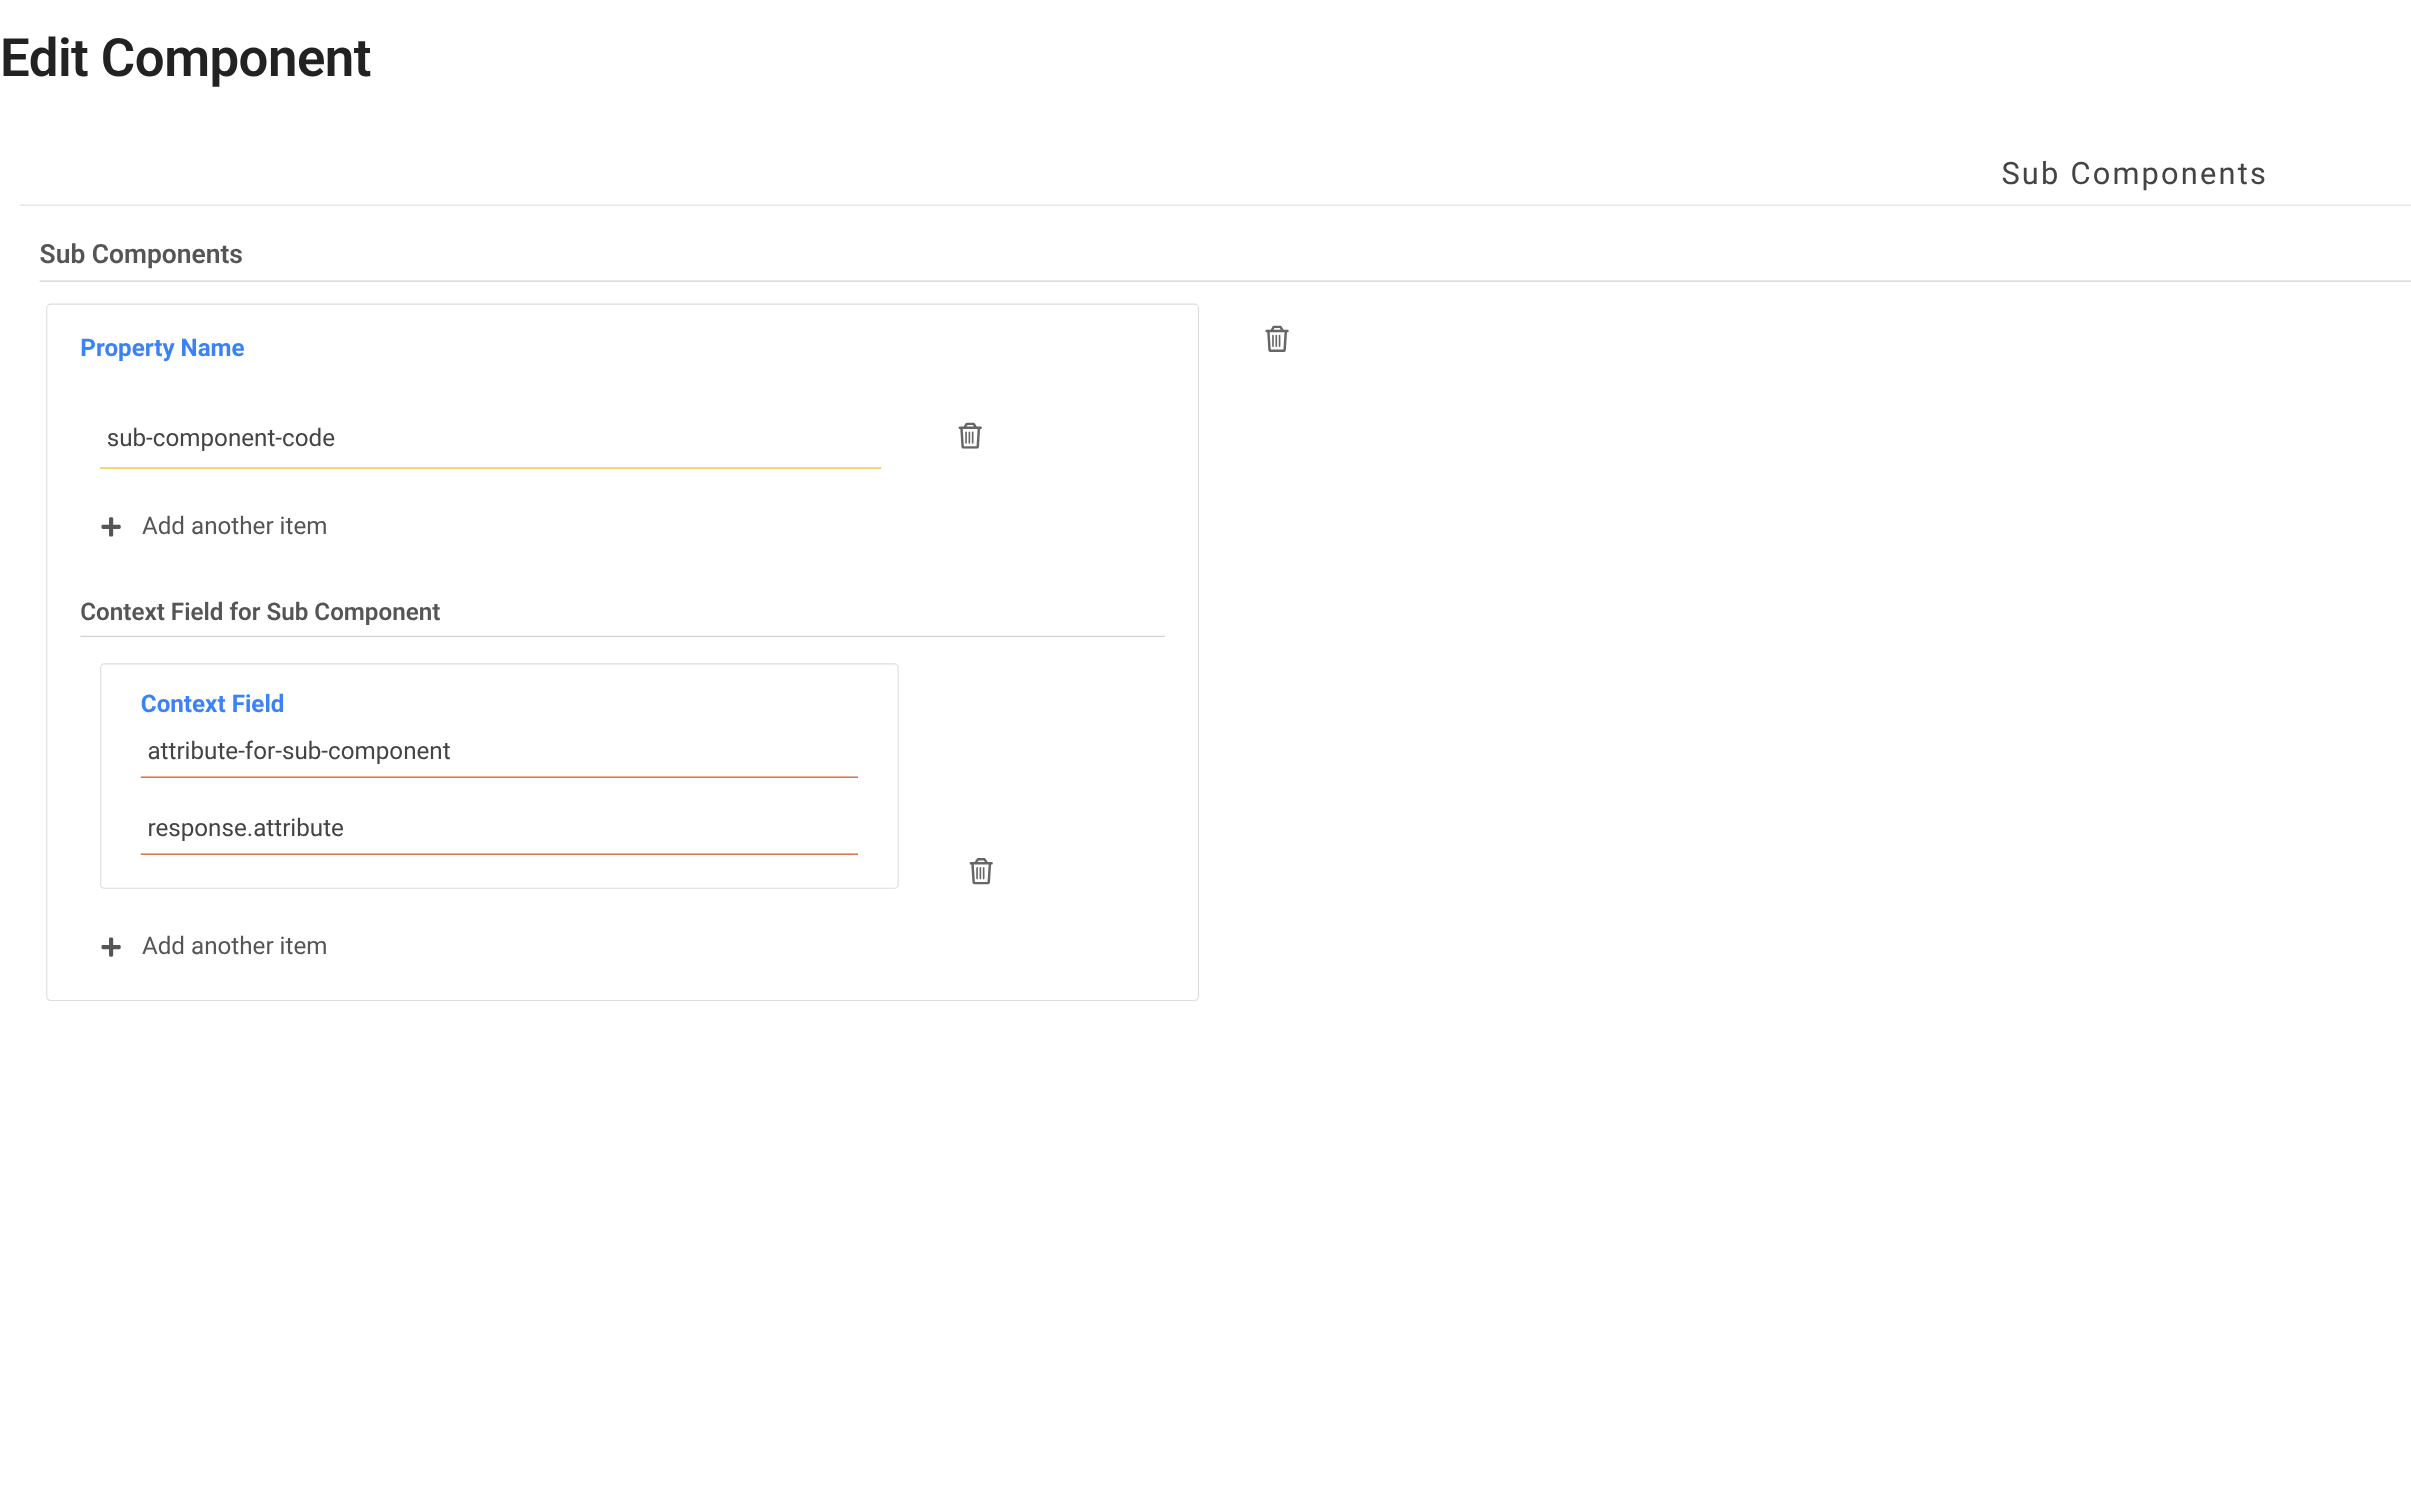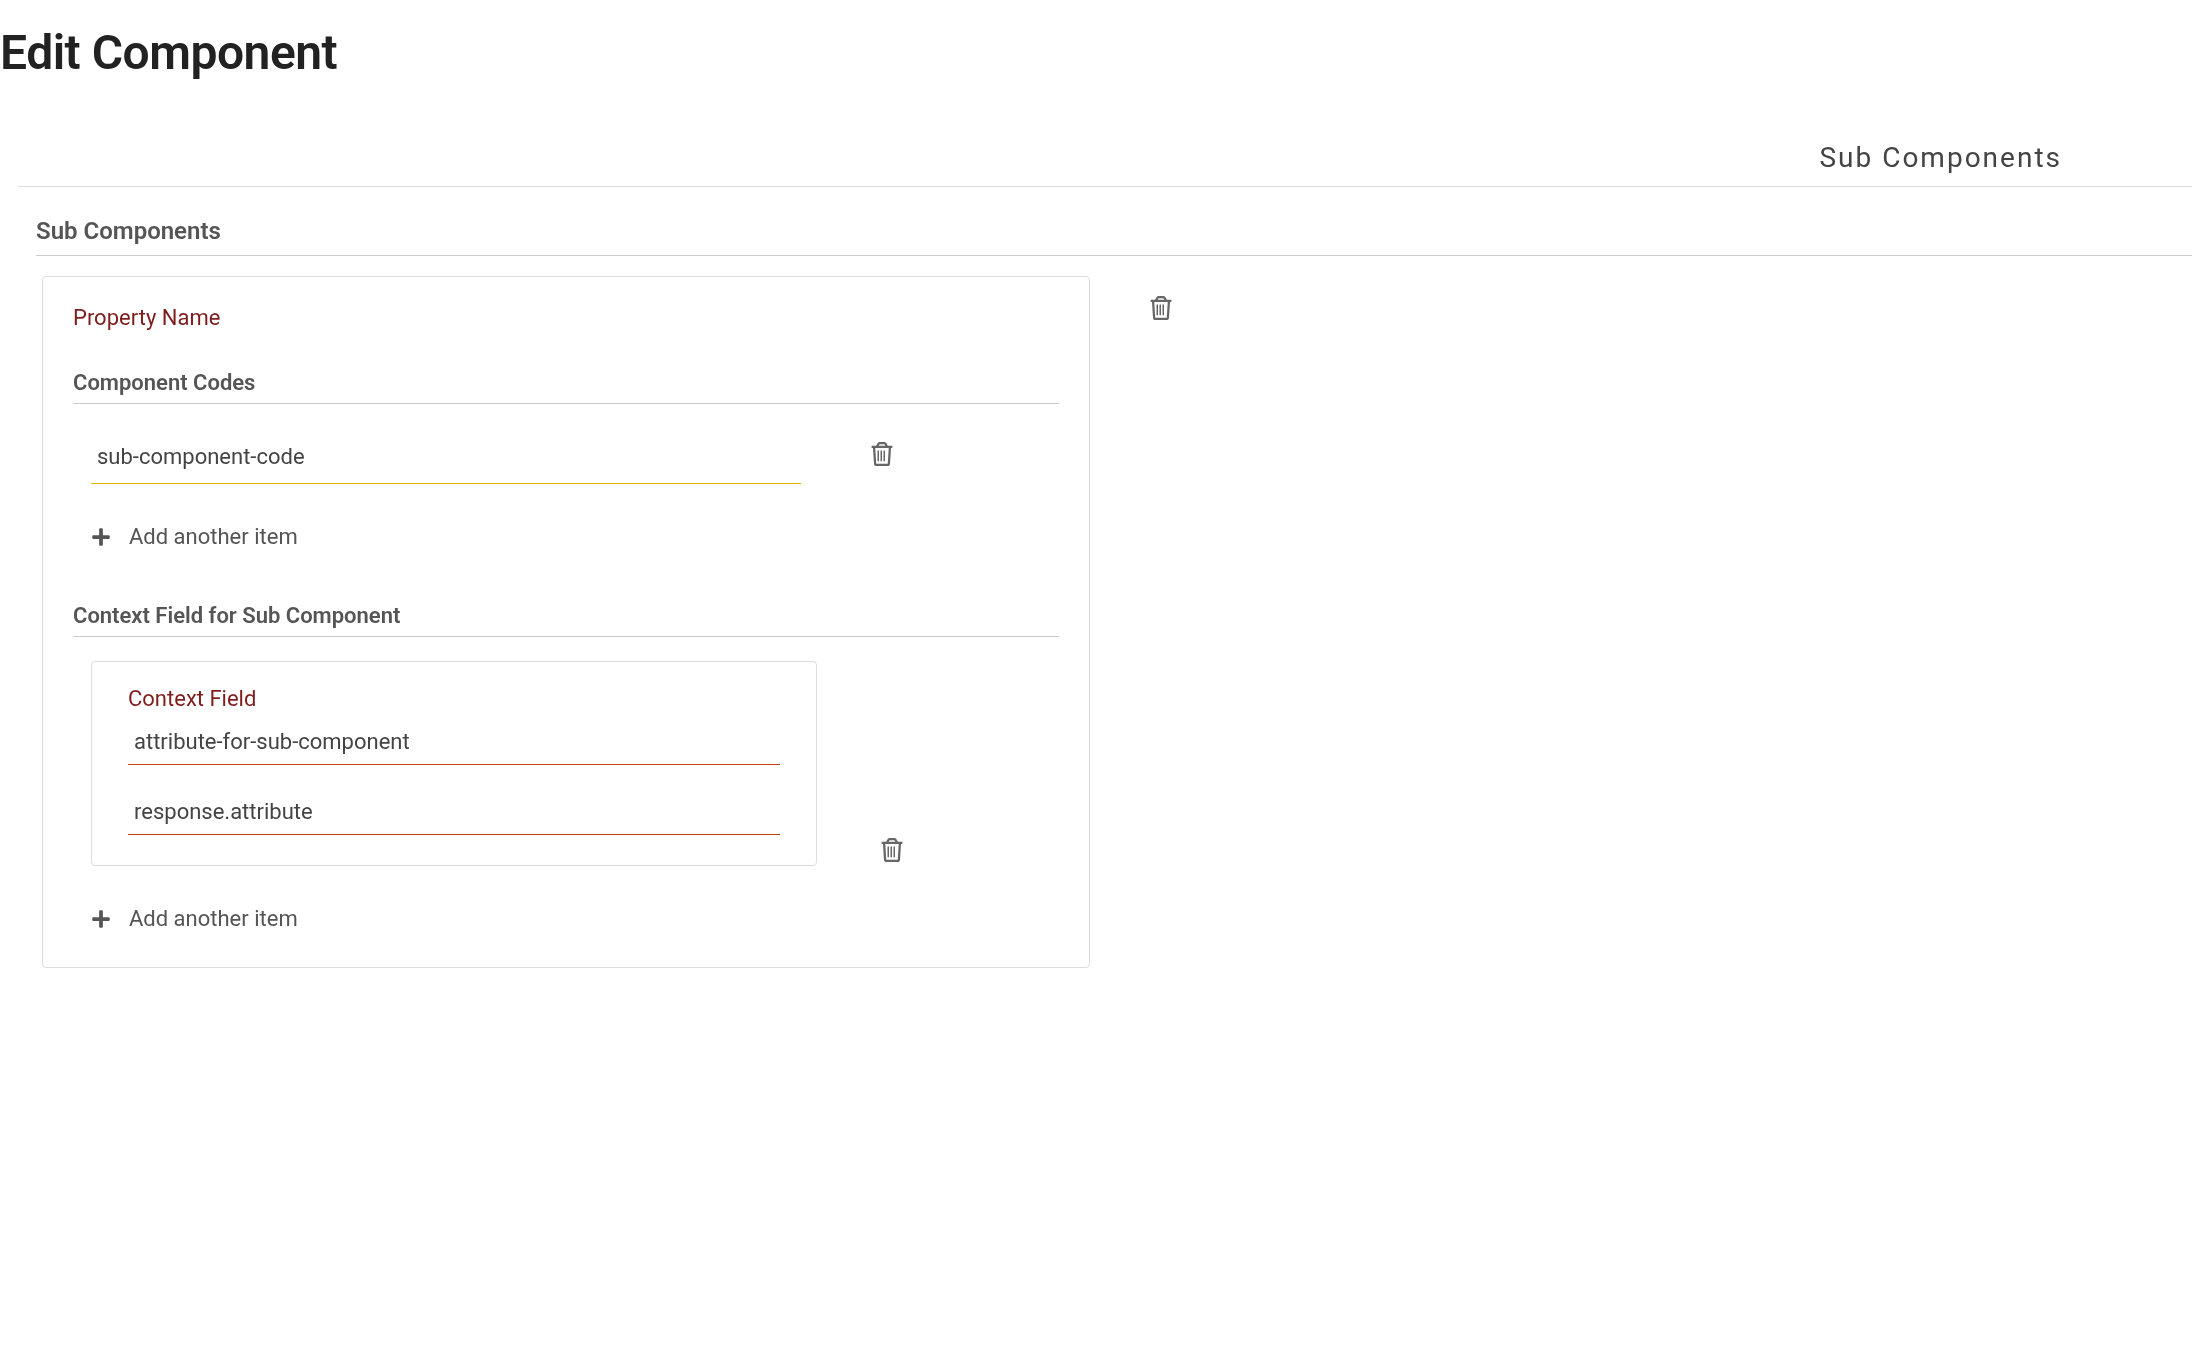--- a/index.html
+++ b/index.html
@@ -70,22 +70,22 @@
       padding: 28px 30px 36px 30px;
       width: 1048px;
     }
 
     .panel-actions {
       padding: 20px 0 0 60px;
     }
 
     .field-label {
       font-size: 22px;
-      font-weight: 400;
-      color: #7f1d1d;
+      font-weight: 700;
+      color: #3b82f6;
       margin-bottom: 12px;
     }
 
     .text-input {
       width: 100%;
       border: none;
       border-bottom: 1px solid #bbb;
       font-size: 22px;
       color: #444;
       padding: 8px 0 10px 6px;
@@ -211,21 +211,20 @@
   <div class="section-rule"></div>
 
   <div class="panel-row">
     <div class="panel-card">
 
       <div class="field-group">
         <div class="field-label">Property Name</div>
       </div>
 
       <div class="field-group">
-        <div class="subsection-header">Component Codes</div>
 
         <div class="subsection-indent">
           <div class="list-item-row">
             <input type="text" class="list-item-input" value="sub-component-code" style="">
             <div class="list-item-actions">
               <span class="icon-trash">
                 <svg width="22" height="24" viewBox="0 0 448 512" fill="#666">
                     <path d="M432 80h-82.4l-34-56.7C307.2 8.7 291.9 0 275.4 0H172.6c-16.5 0-31.8 8.7-40.2 23.3L98.4 80H16C7.2 80 0 87.2 0 96v16c0 8.8 7.2 16 16 16h16l21.2 339c1.6 25.3 22.6 45 47.9 45h245.8c25.3 0 46.3-19.7 47.9-45L416 128h16c8.8 0 16-7.2 16-16V96c0-8.8-7.2-16-16-16zM172.6 48h102.8l19.2 32H153.4l19.2-32zM346.9 464H101.1L80.3 128h287.4L346.9 464zM192 400V192c0-8.8 7.2-16 16-16s16 7.2 16 16v208c0 8.8-7.2 16-16 16s-16-7.2-16-16zm-64 0V192c0-8.8 7.2-16 16-16s16 7.2 16 16v208c0 8.8-7.2 16-16 16s-16-7.2-16-16zm128 0V192c0-8.8 7.2-16 16-16s16 7.2 16 16v208c0 8.8-7.2 16-16 16s-16-7.2-16-16z"></path>
                   </svg>
               </span>

